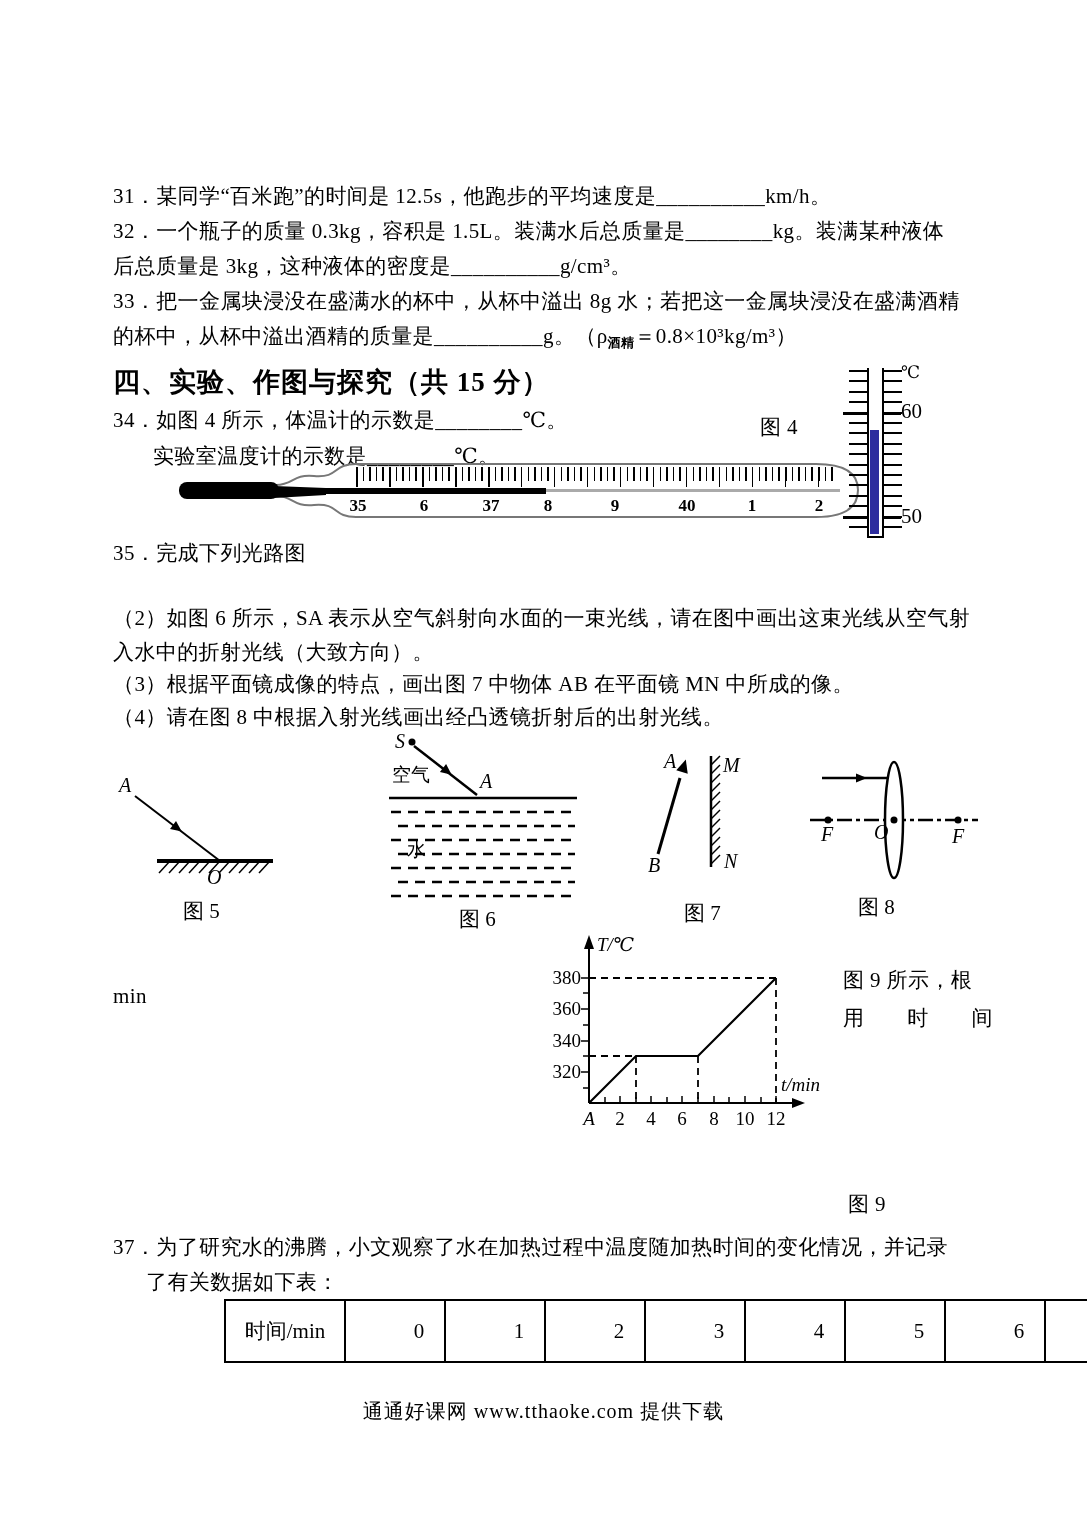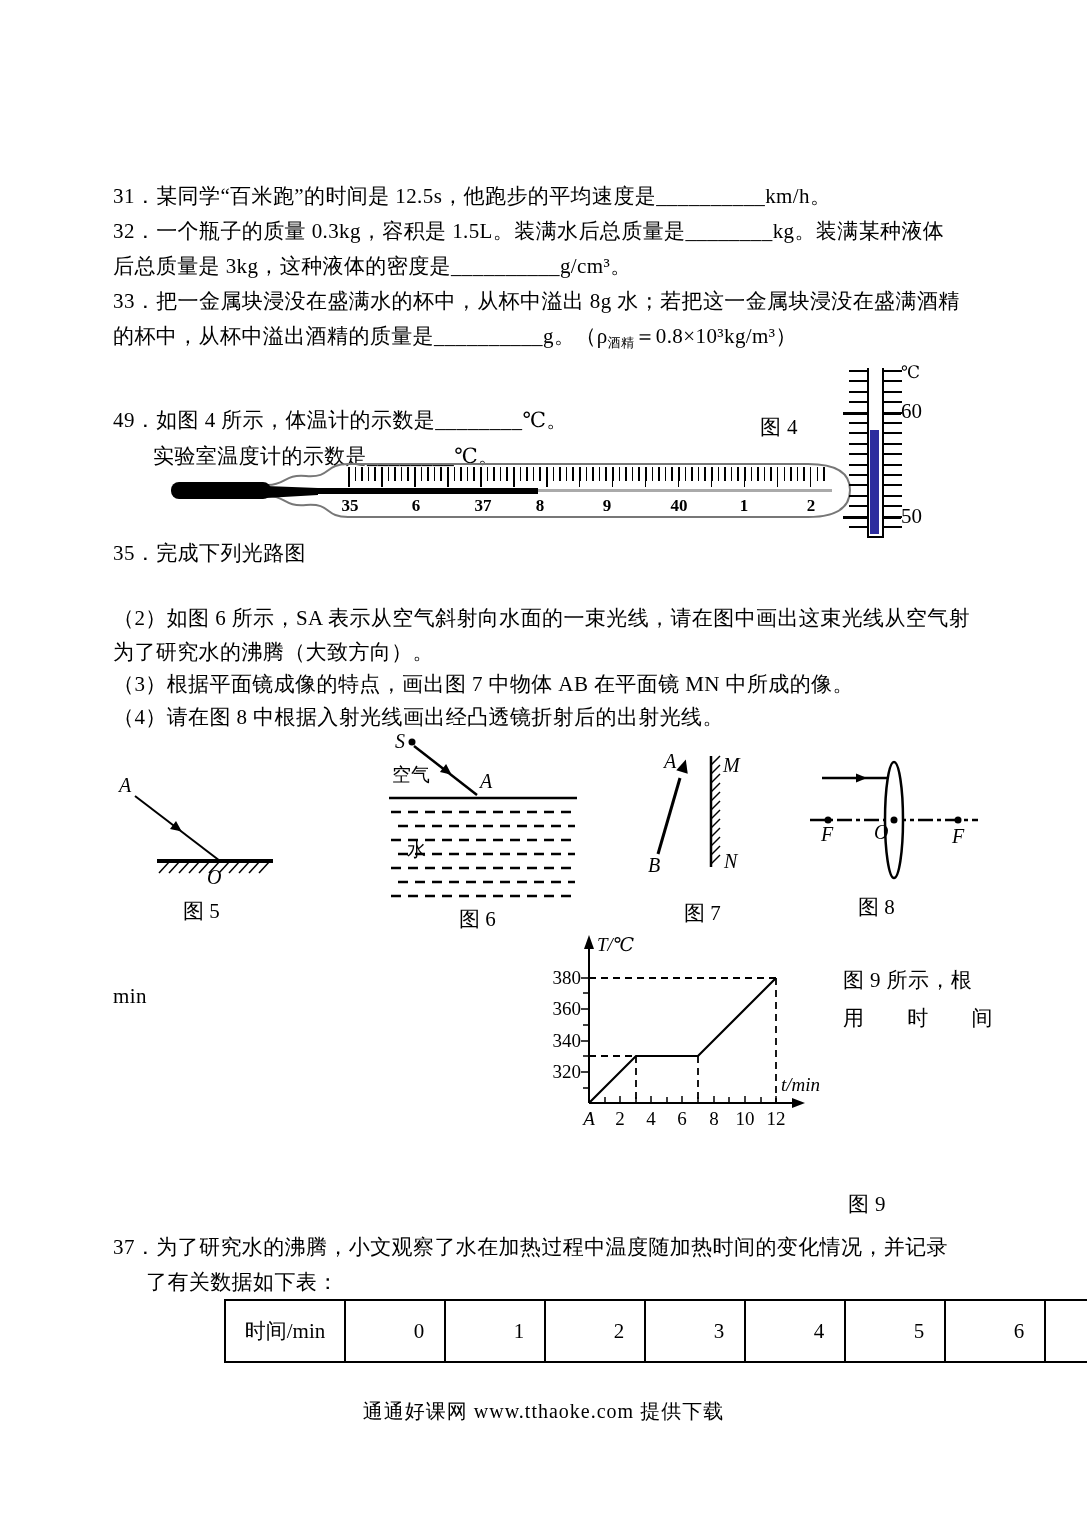--- a/index.html
+++ b/index.html
@@ -1,38 +1,38 @@
 <!DOCTYPE html>
 <html><head>
 <meta charset="utf-8">
 <style>
   html,body{margin:0;padding:0;background:#e8e8e8;}
   .page{position:relative;width:1087px;height:1536px;background:#ffffff;margin:0 auto;
         font-family:"Liberation Serif","DejaVu Serif",serif;color:#000;overflow:hidden;}
   .tline{position:absolute;left:113px;font-size:21px;white-space:nowrap;letter-spacing:.4px;}
   .sec-header{font-weight:bold;font-size:27px;letter-spacing:1px;}
-  .sub{font-size:13px;vertical-align:-4px;}
+  .sub{font-size:13px;vertical-align:-4px;font-weight:bold;}
   .abs{position:absolute;}
   svg text{font-family:"Liberation Serif","DejaVu Serif",serif;}
   .it{font-style:italic;}
 
   
   .vtherm{position:absolute;left:843px;top:362px;width:82px;height:182px;}
   .vt-major{position:absolute;left:0;width:58px;height:3px;background:#000;}
   .vt-ticks{position:absolute;top:8px;width:18px;height:166px;
             background:repeating-linear-gradient(to bottom,#000 0 2px,transparent 2px 10.4px);}
   .vt-tube{position:absolute;left:24px;top:6px;width:13px;height:168px;background:#fff;
            border-left:2.5px solid #000;border-right:2.5px solid #000;border-bottom:2px solid #000;}
   .vt-mercury{position:absolute;left:27px;top:68px;width:9px;height:104px;}
   .vt-unit{position:absolute;left:58px;top:0px;font-size:17px;}
   .vt-top{position:absolute;left:58px;top:37px;font-size:21px;}
   .vt-bottom{position:absolute;left:58px;top:142px;font-size:21px;}
 
   
-  .htherm{position:absolute;left:166px;top:458px;width:692px;height:68px;}
+  .htherm{position:absolute;left:174px;top:458px;width:692px;height:68px;}
   .ht-ticks{position:absolute;left:182px;top:9px;width:478px;height:14px;
             background:repeating-linear-gradient(90deg,#000 0 1.5px,transparent 1.5px 6.6px);}
   .ht-ticks2{position:absolute;left:182px;top:9px;width:478px;height:20px;
              background:repeating-linear-gradient(90deg,#000 0 1.5px,transparent 1.5px 33px);}
   .ht-label{position:absolute;top:38px;width:26px;text-align:center;font-size:17px;font-weight:bold;}
 
   
   .dtable{position:absolute;left:224px;top:1299px;display:flex;border:2.5px solid #000;height:60px;gap:48px;}
   .dtable .cell{border-right:2.5px solid #000;display:flex;align-items:center;justify-content:center;
                 font-size:21px;width:50px;}
@@ -44,22 +44,23 @@
 <body>
 
 <div class="page">
 
   <div class="tline" style="top:182px">31．某同学“百米跑”的时间是 12.5s，他跑步的平均速度是__________km/h。</div>
   <div class="tline" style="top:217px">32．一个瓶子的质量 0.3kg，容积是 1.5L。装满水后总质量是________kg。装满某种液体</div>
   <div class="tline" style="top:252px">后总质量是 3kg，这种液体的密度是__________g/cm³。</div>
   <div class="tline" style="top:287px">33．把一金属块浸没在盛满水的杯中，从杯中溢出 8g 水；若把这一金属块浸没在盛满酒精</div>
   <div class="tline" style="top:322px"><span>的杯中，从杯中溢出酒精的质量是__________g。（ρ</span><span class="sub">酒精</span><span>＝0.8×10³kg/m³）</span></div>
 
-
-  <div class="tline" style="top:406px">49．如图 4 所示，体温计的示数是________℃。</div>
+  <div class="tline sec-header" style="top:364px">四、实验、作图与探究（共 15 分）</div>
+
+  <div class="tline" style="top:406px">34．如图 4 所示，体温计的示数是________℃。</div>
   <div class="tline" style="left:153px;top:442px">实验室温度计的示数是________℃。</div>
   <div class="tline" style="left:760px;top:413px">图 4</div>
 
   <div class="htherm">
     <svg class="abs" style="left:0;top:0" width="692" height="68">
       <path d="M182,6 H642 Q684,6 684,32 Q684,59 642,59 H182" stroke="#777" fill="none" stroke-width="2"></path>
       <path d="M182,6 C158,6 166,20 140,18 C118,16 120,27 102,27" stroke="#777" fill="none" stroke-width="2"></path>
       <path d="M182,59 C158,59 166,45 140,47 C118,49 120,38 102,38" stroke="#777" fill="none" stroke-width="2"></path>
       <rect x="5" y="24" width="100" height="17" rx="8" fill="#000"></rect>
       <polygon points="100,28 152,30 152,37 100,40" fill="#000"></polygon>
@@ -85,21 +86,21 @@
     <div class="vt-ticks" style="left:41px"></div>
     <div class="vt-tube"></div>
     <div class="vt-mercury" style="background: rgb(45, 45, 158);"></div>
     <span class="vt-unit">℃</span>
     <span class="vt-top">60</span>
     <span class="vt-bottom">50</span>
   </div>
 
   <div class="tline" style="top:539px">35．完成下列光路图</div>
   <div class="tline" style="top:604px">（2）如图 6 所示，SA 表示从空气斜射向水面的一束光线，请在图中画出这束光线从空气射</div>
-  <div class="tline" style="top:638px">为了研究水的沸腾（大致方向）。</div>
+  <div class="tline" style="top:638px">入水中的折射光线（大致方向）。</div>
   <div class="tline" style="top:670px">（3）根据平面镜成像的特点，画出图 7 中物体 AB 在平面镜 MN 中所成的像。</div>
   <div class="tline" style="top:703px">（4）请在图 8 中根据入射光线画出经凸透镜折射后的出射光线。</div>
 
   <svg class="abs" style="left:105px;top:768px" width="195" height="160">
     <text x="14" y="24" font-size="20" class="it">A</text>
     <line x1="30" y1="28" x2="115" y2="93" stroke="#000" stroke-width="2"></line>
     <polygon points="0,-5 11,0 0,5" transform="translate(68,57) rotate(37)"></polygon>
     <line x1="52" y1="93" x2="168" y2="93" stroke="#000" stroke-width="4"></line>
     <g stroke="#000" stroke-width="1.5">
       <line x1="54" y1="105" x2="65" y2="93"></line>

